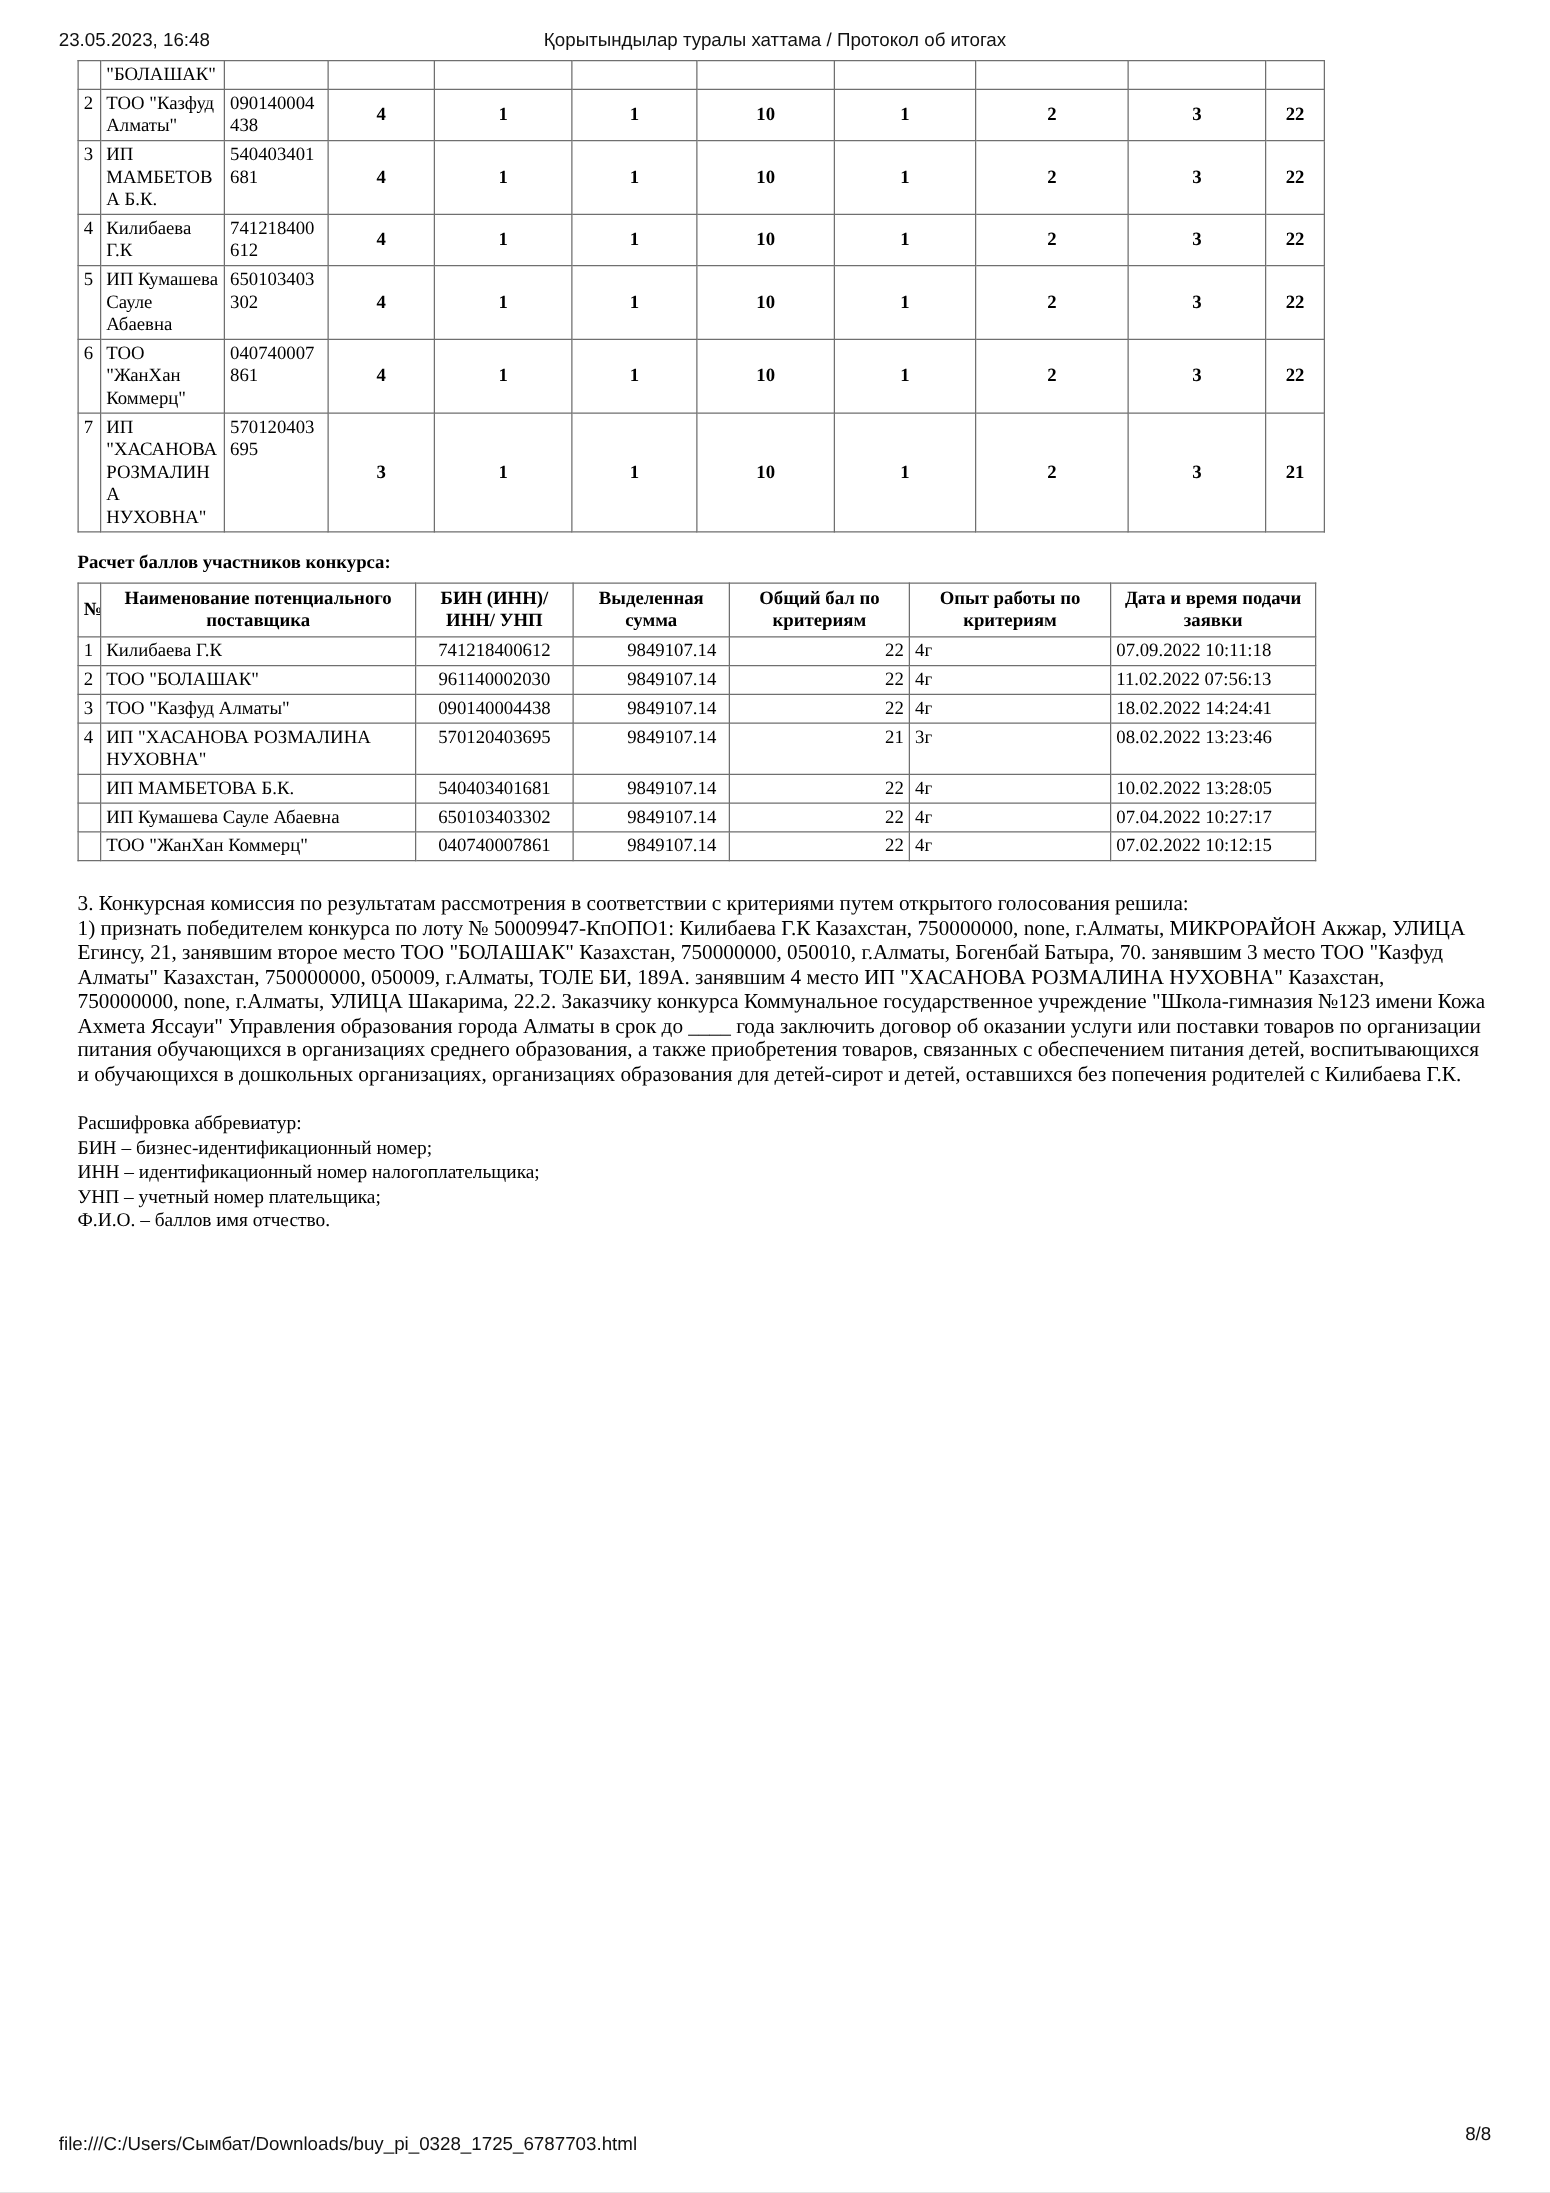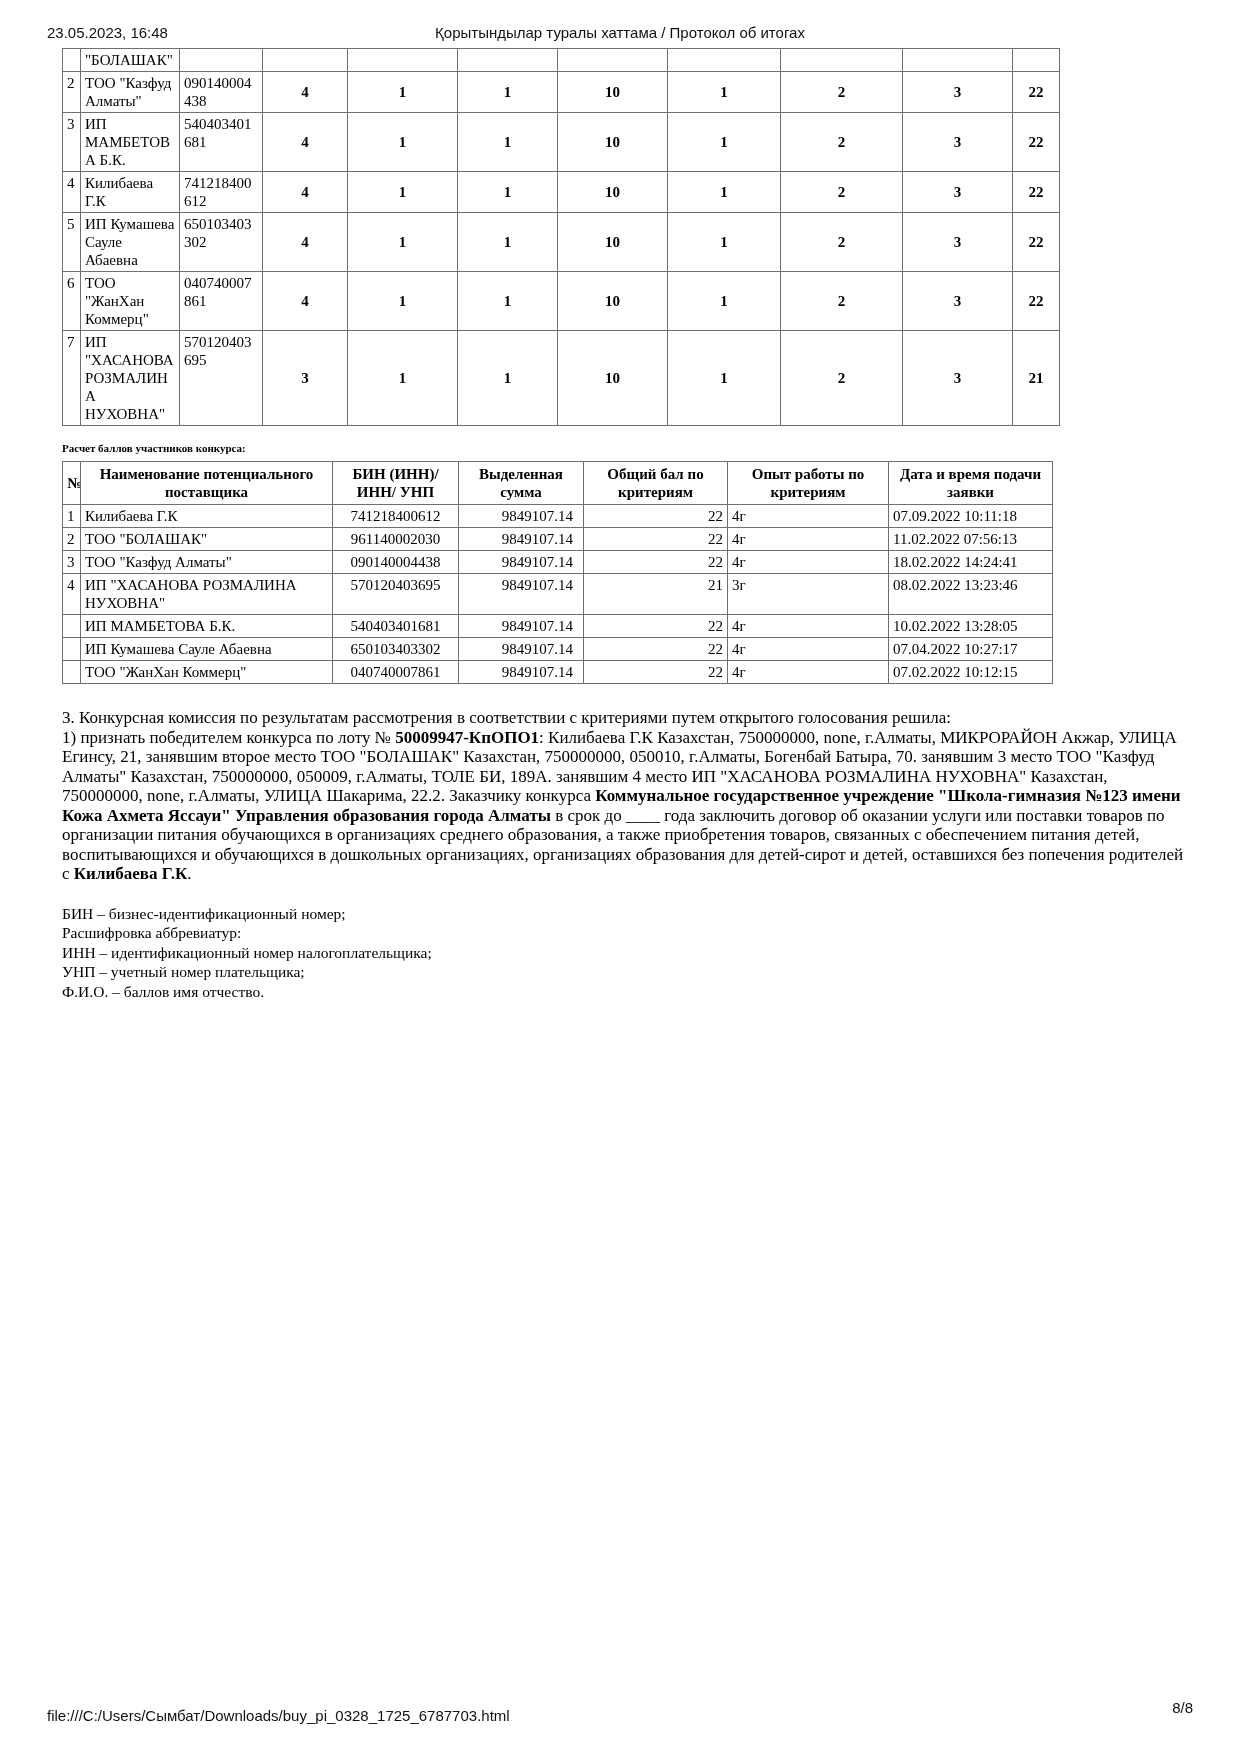--- a/index.html
+++ b/index.html
@@ -52,21 +52,21 @@
   
   .t1 { width: 997px; }
   .t1 td.c-n    { text-align: left; }
   .t1 td.c-name { text-align: left; }
   .t1 td.c-bin  { text-align: left; }
   .t1 td.c-v    { text-align: center; vertical-align: middle; font-weight: bold; }
 
   
   .calc-label {
     margin-top: 16px;
-    font-size: 11px;
+    font-size: 15px;
     font-weight: bold;
   }
 
   
   .t2 { width: 990px; margin-top: 7px; }
   .t2 th { text-align: center; vertical-align: middle; font-weight: bold; padding: 3px 4px; }
   .t2 td.c-n     { text-align: left; }
   .t2 td.c-name  { text-align: left; }
   .t2 td.c-bin   { text-align: center; }
   .t2 td.c-sum   { text-align: right; padding-right: 10px; padding-left: 42px; }
@@ -74,21 +74,21 @@
   .t2 td.c-exp   { text-align: left; }
   .t2 td.c-date  { text-align: left; }
 
   
   .decision {
     margin-top: 24px;
     font-size: 17px;
     line-height: 19.5px;
     text-align: left;
   }
-  .decision .b { font-weight: bold; }
+  .decision .b { font-weight: normal; }
 
   
   .abbr {
     margin-top: 20px;
     font-size: 15.5px;
     line-height: 19.5px;
   }
 </style>
 </head>
 <body>
@@ -296,22 +296,22 @@
         </tr>
       </tbody>
   </table>
 
   <div class="decision">
     <span>3. Конкурсная комиссия по результатам рассмотрения в соответствии с критериями путем открытого голосования решила:</span><br>
     <span>1) признать победителем конкурса по лоту № </span><span class="b">50009947-КпОПО1</span><span>: Килибаева Г.К Казахстан, 750000000, none, г.Алматы, МИКРОРАЙОН Акжар, УЛИЦА Егинсу, 21, занявшим второе место ТОО "БОЛАШАК" Казахстан, 750000000, 050010, г.Алматы, Богенбай Батыра, 70. занявшим 3 место ТОО "Казфуд Алматы" Казахстан, 750000000, 050009, г.Алматы, ТОЛЕ БИ, 189А. занявшим 4 место ИП "ХАСАНОВА РОЗМАЛИНА НУХОВНА" Казахстан, 750000000, none, г.Алматы, УЛИЦА Шакарима, 22.2. Заказчику конкурса </span><span class="b">Коммунальное государственное учреждение "Школа-гимназия №123 имени Кожа Ахмета Яссауи" Управления образования города Алматы</span><span> в срок до ____ года заключить договор об оказании услуги или поставки товаров по организации питания обучающихся в организациях среднего образования, а также приобретения товаров, связанных с обеспечением питания детей, воспитывающихся и обучающихся в дошкольных организациях, организациях образования для детей-сирот и детей, оставшихся без попечения родителей с </span><span class="b">Килибаева Г.К</span><span>.</span>
   </div>
 
   <div class="abbr">
+    <div>Расшифровка аббревиатур:</div>
     <div>БИН – бизнес-идентификационный номер;</div>
-    <div>Расшифровка аббревиатур:</div>
     <div>ИНН – идентификационный номер налогоплательщика;</div>
     <div>УНП – учетный номер плательщика;</div>
     <div>Ф.И.О. – баллов имя отчество.</div>
   </div>
 
 </div>
 
 <div class="ftr-url sans">file:///C:/Users/Сымбат/Downloads/buy_pi_0328_1725_6787703.html</div>
 <div class="ftr-page sans">8/8</div>
 

